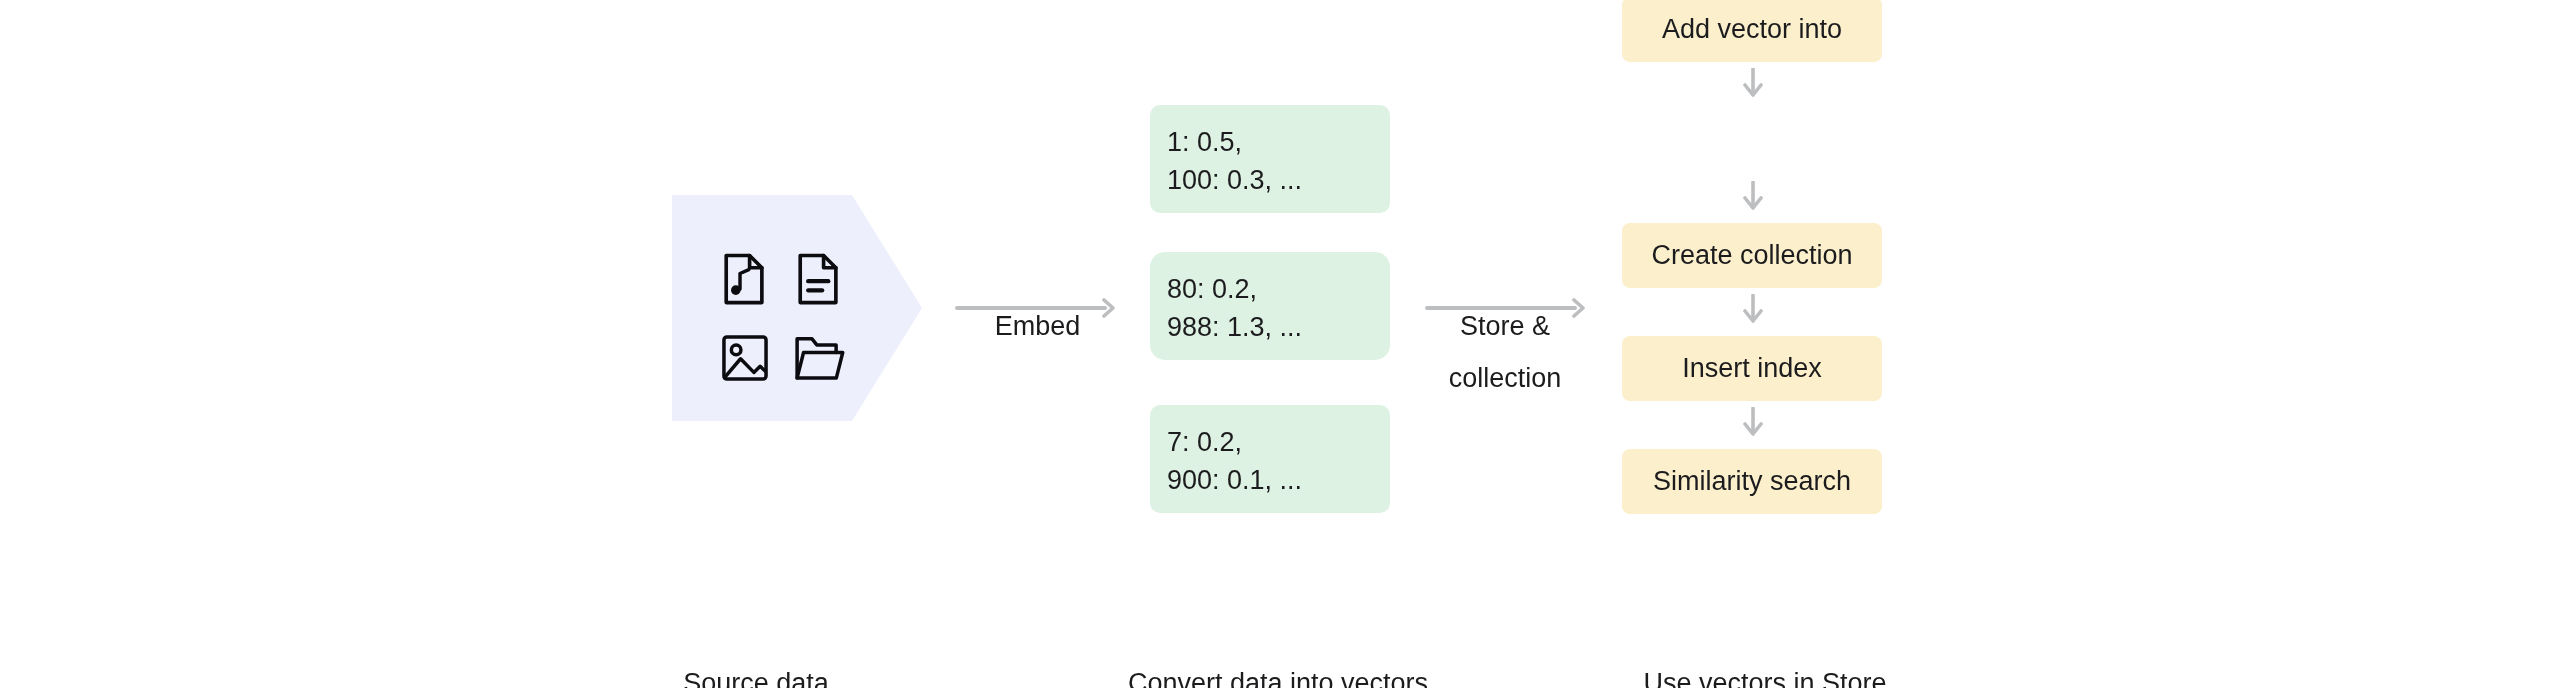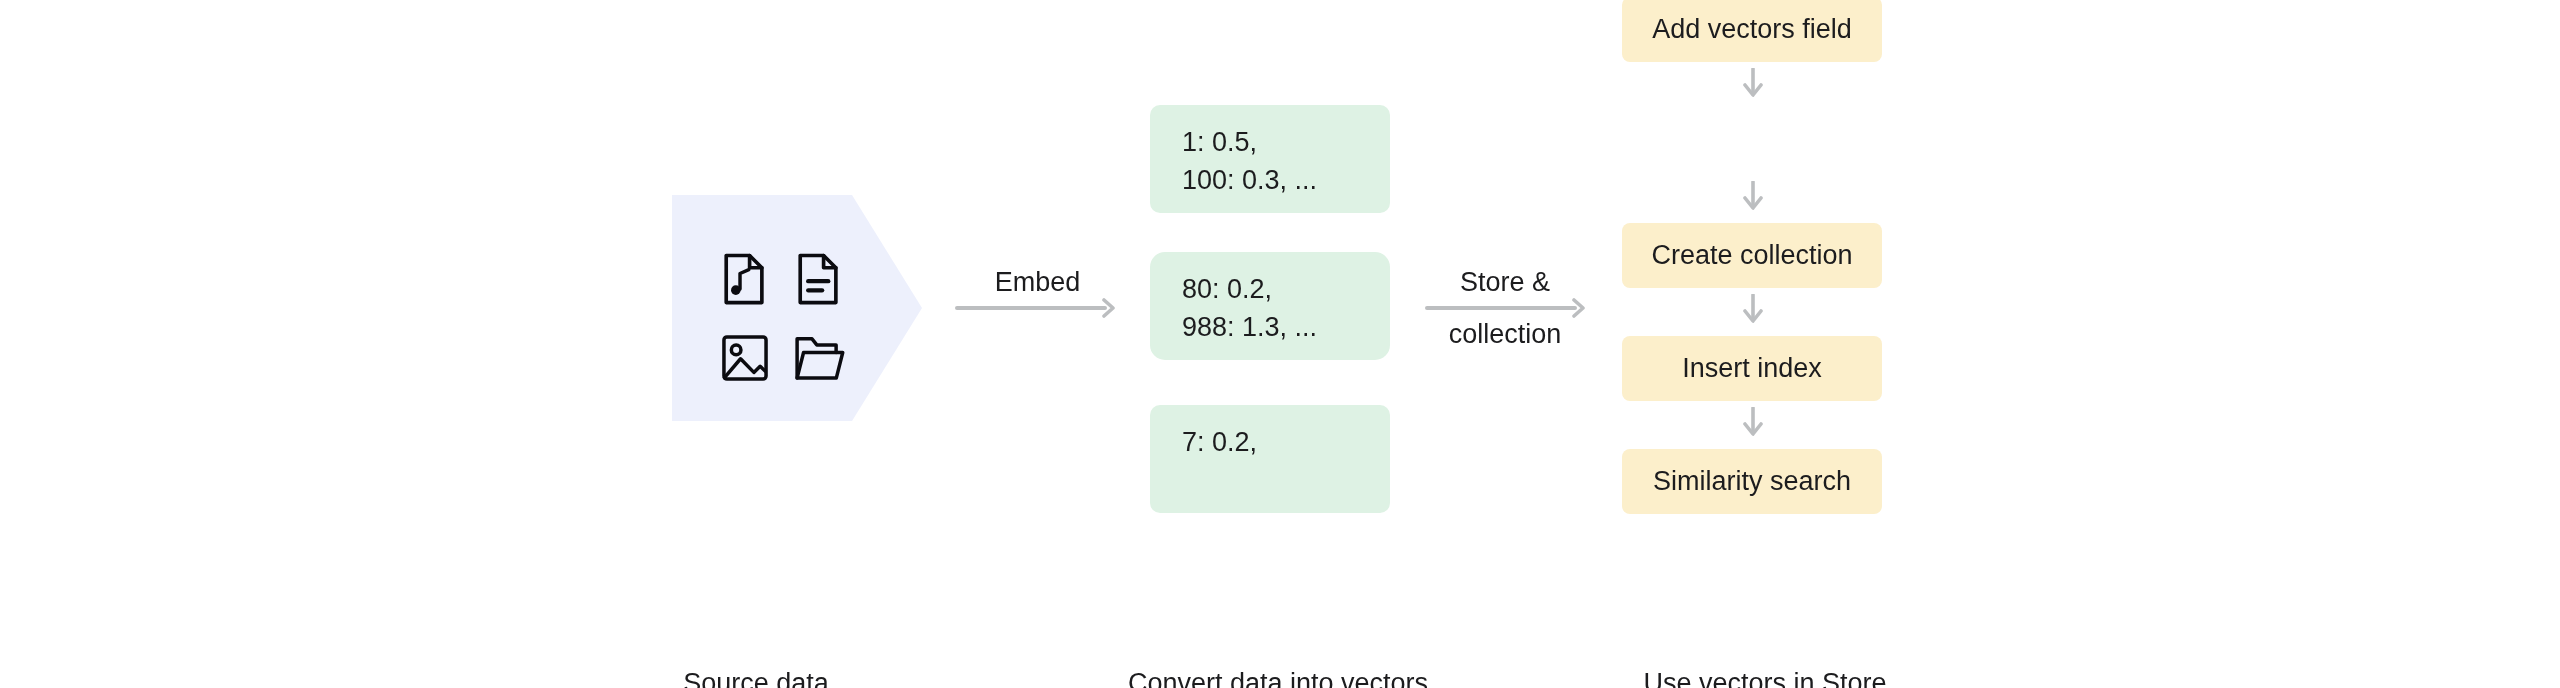--- a/index.html
+++ b/index.html
@@ -67,32 +67,33 @@
     width: 20px;
     height: 20px;
   }
   .arrow-label {
     position: absolute;
     color: #1c1c1e;
     font-size: 27px;
     line-height: 1.22;
     text-align: center;
     white-space: nowrap;
+    margin-top: 44px;
   }
 
   
   .vec-box {
     position: absolute;
     left: 1150px;
     width: 240px;
     height: 108px;
     background: #DEF2E4;
     border-radius: 10px;
     box-sizing: border-box;
-    padding: 18px 0 0 32px;
+    padding: 18px 0 0 17px;
     color: #1c1c1e;
     font-size: 27px;
     line-height: 1.42;
   }
   .vec-line { display: block; white-space: nowrap; }
 
   
   .step-box {
     position: absolute;
     left: 1622px;
@@ -178,35 +179,36 @@
   <div class="vec-box" style="top:105px;">
     <span class="vec-line">1: 0.5,</span>
     <span class="vec-line">100: 0.3, ...</span>
   </div>
   <div class="vec-box" style="top:252px;border-radius:15px;">
     <span class="vec-line">80: 0.2,</span>
     <span class="vec-line">988: 1.3, ...</span>
   </div>
   <div class="vec-box" style="top:405px;">
     <span class="vec-line">7: 0.2,</span>
+    <span class="vec-line">900: 0.1, ...</span>
   </div>
 
   <div class="arrow-label" style="left:1425px; top:266px; width:160px;">Store &amp;</div>
   <div class="h-arrow" style="left:1425px; top:296px; width:168px;">
     <div class="shaft" style="width:152px;"></div>
     <div class="head" style="left:146px;">
       <svg width="20" height="20" viewBox="0 0 20 20" fill="none" stroke="#BCBEC0" stroke-width="3.6" stroke-linecap="round" stroke-linejoin="round">
         <path d="M3 2 L12 10 L3 18"></path>
       </svg>
     </div>
   </div>
   <div class="arrow-label" style="left:1425px; top:318px; width:160px;">collection</div>
 
   <div class="step-box" style="top:-3px;">
-    <span>Add vectors field</span>
+    <span>Add vector into</span>
   </div>
   <div class="v-arrow" style="top:68px;">
     <svg width="20" height="32" viewBox="0 0 20 32" fill="none" stroke="#BCBEC0" stroke-width="3.6" stroke-linecap="round" stroke-linejoin="round">
       <path d="M10 1 V24"></path>
         <path d="M2 17 L10 27 L18 17"></path>
     </svg>
   </div>
 
   <div class="v-arrow" style="top:181px;">
     <svg width="20" height="32" viewBox="0 0 20 32" fill="none" stroke="#BCBEC0" stroke-width="3.6" stroke-linecap="round" stroke-linejoin="round">

